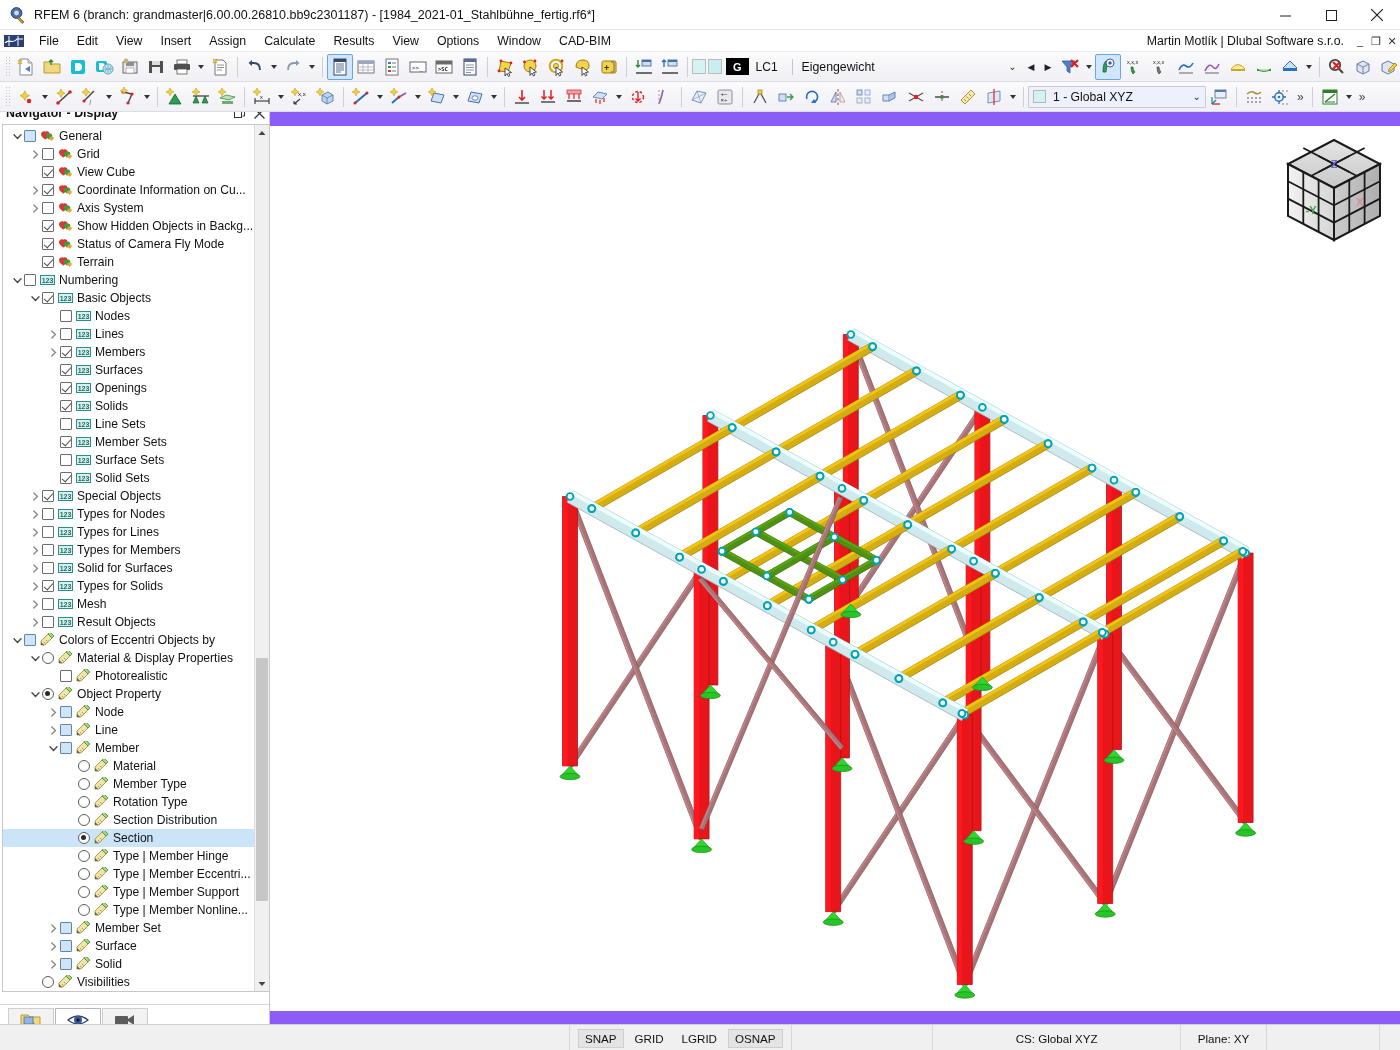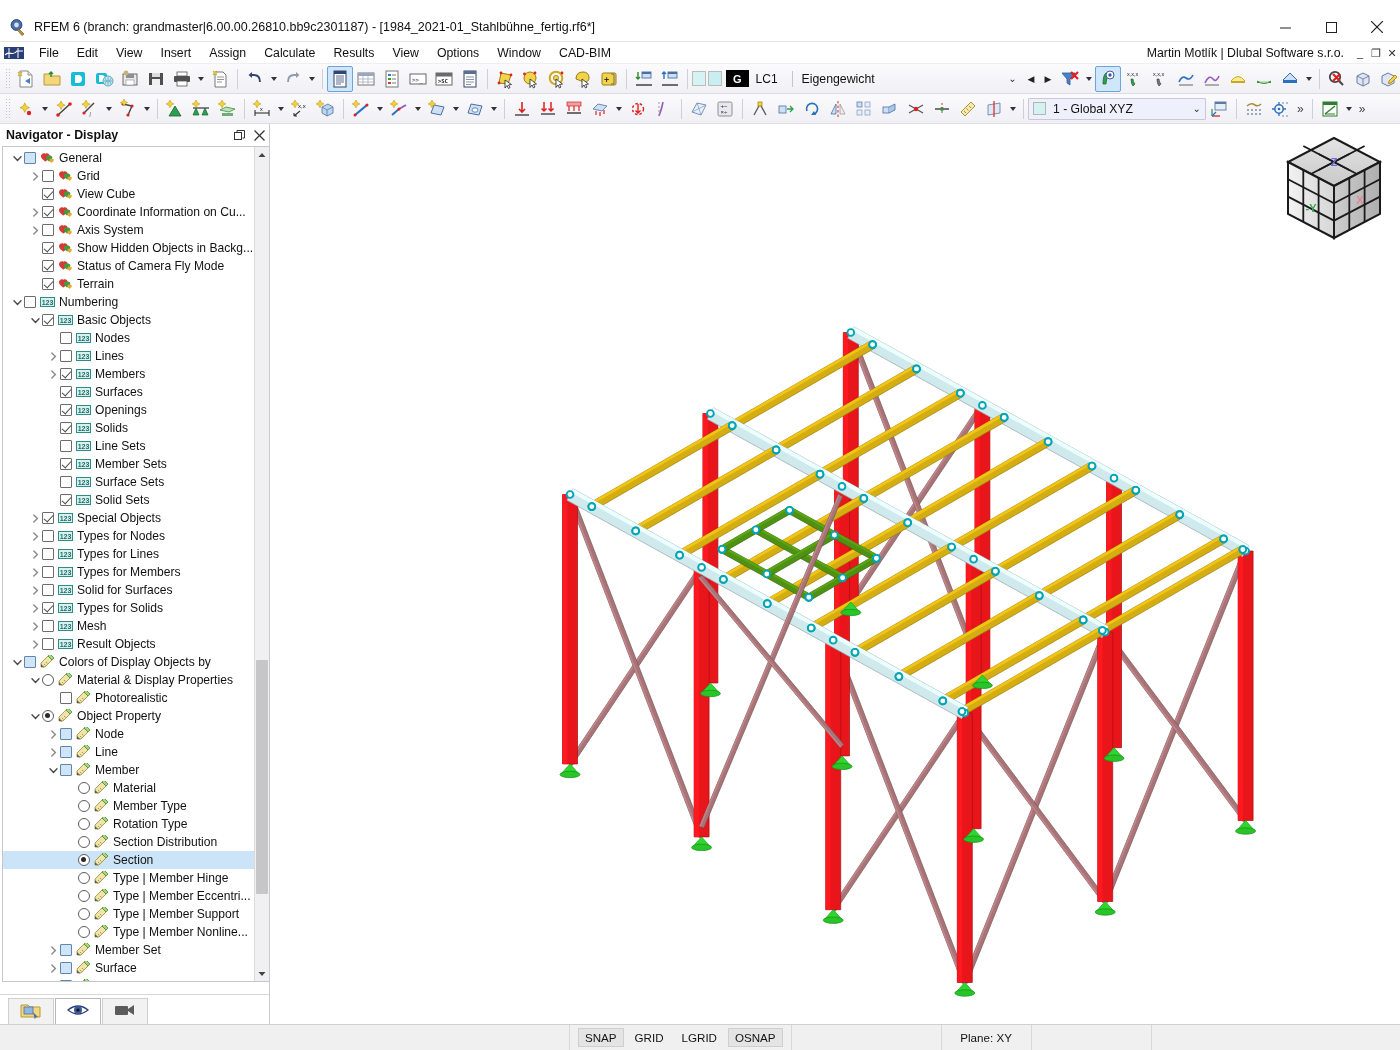--- a/index.html
+++ b/index.html
@@ -10,21 +10,21 @@
     font-family: "Liberation Sans", sans-serif;
     font-size: 12px;
     background: #f0f0f0;
     -webkit-font-smoothing: antialiased;
   }
   #app { width:1400px; height:1050px; position:relative; display:flex; flex-direction:column; background:#fff; }
 
   
   .titlebar {
     height: 30px; background:#ffffff; display:flex; align-items:center;
-    border-bottom:1px solid #e3e3e3; flex:0 0 30px; position:relative;margin-top:12px;
+    border-bottom:1px solid #e3e3e3; flex:0 0 30px; position:relative;
   }
   .titlebar .appicon { width:18px;height:18px;margin-left:9px;margin-right:7px;flex:0 0 18px; }
   .titlebar .ttl { font-size:12.5px; color:#111; white-space:nowrap; }
   .win-btns { position:absolute; right:0; top:0; height:30px; display:flex; }
   .win-btn { width:46px;height:30px;display:flex;align-items:center;justify-content:center;color:#222; }
 
   
   .menubar {
     height:22px; background:#fff; display:flex; align-items:center; flex:0 0 22px;
     position:relative; border-bottom:1px solid #efefef;
@@ -73,21 +73,21 @@
   
   .cs-combo {
     width:178px; height:22px; background:#eef0fb; border:1px solid #c8c8d8;
     display:flex; align-items:center; padding:0 4px; border-radius:1px;
   }
   .cs-sw { width:13px;height:13px;background:#d4f2f2;border:1px solid #b5b5b5;flex:0 0 13px;margin-right:7px; }
   .cs-txt { font-size:12.2px; color:#111; }
   .cs-arrow { margin-left:auto; font-size:10px; color:#333; }
 
   
-  .body { flex:1 1 auto; display:flex; min-height:0; background:#c4b5fd; }
+  .body { flex:1 1 auto; display:flex; min-height:0; background:#8b5cf6;align-items:center; }
 
   
   .navigator { width:270px; flex:0 0 270px; display:flex; flex-direction:column;
                border-right:1px solid #c9c9cf; background:#fff; min-height:0; }
   .nav-head { height:22px; flex:0 0 22px; display:flex; align-items:center;
               background:#fff; padding-left:6px; }
   .nav-title { font-size:12.4px; font-weight:bold; color:#111; }
   .nav-head-btns { margin-left:auto; display:flex; }
   .nhb { width:20px;height:20px;display:flex;align-items:center;justify-content:center;color:#333;font-size:12px; }
   .nav-tree-wrap { flex:1 1 auto; position:relative; min-height:0; display:flex;
@@ -119,21 +119,21 @@
   .ntab { width:46px;height:26px; display:flex;align-items:center;justify-content:center;
           border:1px solid #cfcfcf; border-bottom:none; background:#f2f2f2; margin-right:1px; }
   .ntab.act { background:#fff; border-color:#b8b8b8; }
 
   
   .viewport { flex:1 1 auto; position:relative; background:#ffffff; overflow:hidden; min-width:0; }
   .viewcube { position:absolute; right:12px; top:8px; width:108px; height:116px; }
 
   
   .statusbar { height:26px; flex:0 0 26px; background:#f0f0f0; border-top:1px solid #d0d0d0;
-               display:flex; align-items:center; position:relative; }
+               display:flex; align-items:flex-start; position:relative; }
   .sb-left { width:570px; flex:0 0 570px; height:26px; border-right:1px solid #d8d8d8; }
   .sb-cell { height:26px; display:flex; align-items:center; justify-content:center;
              border-right:1px solid #d8d8d8; font-size:11.6px; color:#111; padding:0 10px; }
   .sb-toggle { font-size:11.6px; color:#111; padding:2px 6px; margin:0 2px;
                border:1px solid transparent; }
   .sb-toggle.on { background:#e4e4e4; border-color:#cfcfcf; }
   .sb-togglewrap { display:flex; align-items:center; height:26px; padding:0 6px;
                    border-right:1px solid #d8d8d8; }
 </style>
 </head>
@@ -1207,21 +1207,21 @@
               <span class="ticon"><svg width="15" height="14" viewBox="0 0 15 14">
                   <path d="M1 12 L1 8 L8 1 L12 5 L5 12 Z" fill="#f0e4a8" stroke="#9a8a3c" stroke-width=".8"></path>
                   <path d="M8 1 L12 5 L14 3 L10 -1 Z" fill="#9fd87f" stroke="#4c8a32" stroke-width=".8"></path>
                   <path d="M1 12 L4 12 L1 9 Z" fill="#5a5a5a"></path>
                   <g stroke="#7a6a2c" stroke-width=".6">
                     <line x1="2" y1="11" x2="3.5" y2="12.5"></line>
                     <line x1="4" y1="9" x2="5.5" y2="10.5"></line>
                     <line x1="6" y1="7" x2="7.5" y2="8.5"></line>
                   </g>
                 </svg></span>
-              <span class="tlabel">Colors of Display Objects by</span>
+              <span class="tlabel">Colors of Eccentri Objects by</span>
             </div>
             <div class="trow">
               <span class="tw" style="width: 26px; flex: 0 0 26px;"></span>
               <span class="exp">
                 <svg width="9" height="9" viewBox="0 0 9 9">
                   <path d="M1 2.8 L4.5 6.4 L8 2.8" fill="none" stroke="#4a4a4a" stroke-width="1.4" stroke-linecap="round"></path>
                 </svg>
               </span>
               <span class="rdo"></span>
               <span class="ticon"><svg width="15" height="14" viewBox="0 0 15 14">
@@ -1892,17 +1892,18 @@
 
   <div class="statusbar">
     <div class="sb-left"></div>
     <div class="sb-togglewrap">
       <div class="sb-toggle on">SNAP</div>
       <div class="sb-toggle">GRID</div>
       <div class="sb-toggle">LGRID</div>
       <div class="sb-toggle on">OSNAP</div>
     </div>
     <div class="sb-cell" style="width:150px;"></div>
+    <div class="sb-cell" style="width:265px;">CS: Global XYZ</div>
     <div class="sb-cell" style="width:90px;">Plane: XY</div>
     <div class="sb-cell" style="width:120px;"></div>
     <div class="sb-cell" style="flex:1 1 auto;border-right:none;"></div>
   </div>
 </div>
 
 </body></html>

